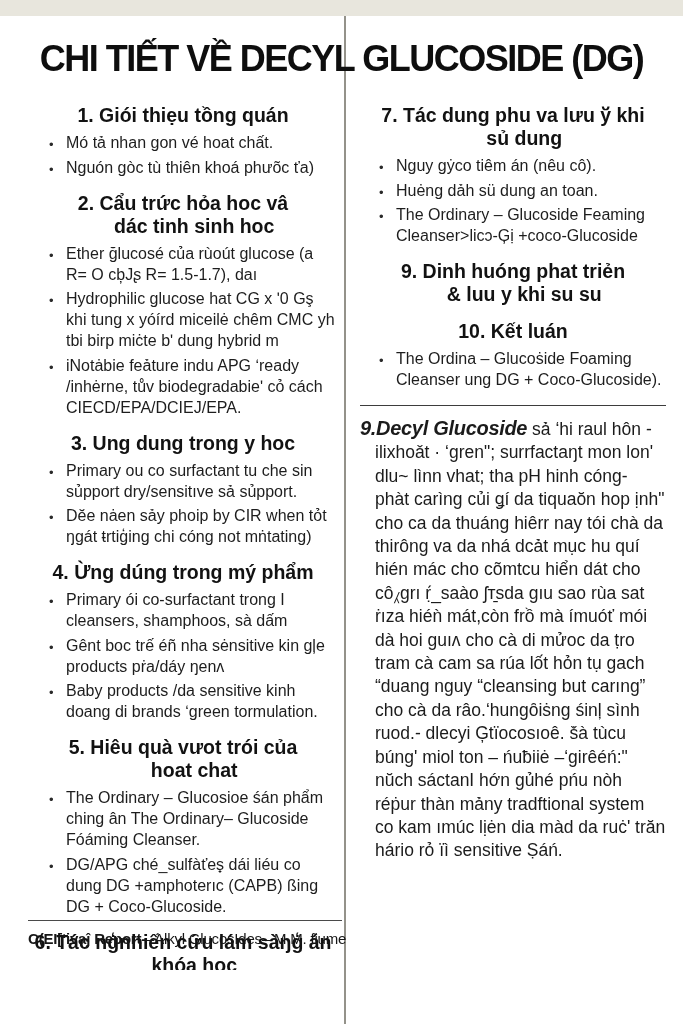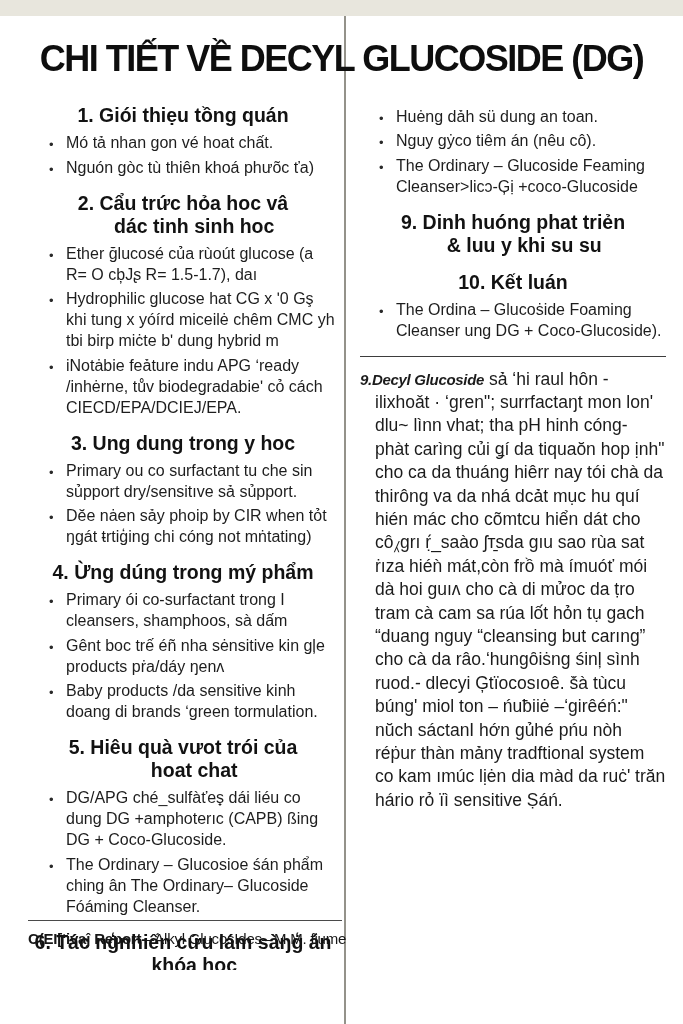--- a/index.html
+++ b/index.html
@@ -52,21 +52,21 @@
   }
   .para-hr {
     border:none; border-top:1.6px solid #3d3d3d;
     margin:15px 0 11px;
   }
   .para {
     font-size:17.5px; line-height:23.4px;
     padding-left:15px; text-indent:-15px;
     color:#1b1b1b;
   }
-  .para-lead { font-weight:bold; font-style:italic; font-size:15px; letter-spacing:-0.3px; }
+  .para-lead { font-weight:bold; font-style:italic; font-size:20px; letter-spacing:-0.3px; }
   .footnote {
     position:absolute; left:28px; top:904px; width:314px;
   }
   .footnote-hr { border:none; border-top:1.5px solid #4a4a4a; margin-bottom:9px; }
   .footnote-text { font-size:15px; color:#161616; white-space:nowrap; letter-spacing:-0.2px; }
   .footnote-text b { font-weight:bold; }
   .bottom-bar {
     position:absolute; left:55px; right:0; bottom:0; height:10px;
     background:#141430;
   }
@@ -101,33 +101,35 @@
         </ul>
         <div class="sec-heading">4. Ừng dúng trong mý phẩm</div>
         <ul class="bullets">
           <li>Primary ói co-surfactant trong I cleansers, shamphoos, sà dấm</li>
           <li>Gênt boc trế éñ nha sėnsitive kin gļe products pṙa/dáy ŋenʌ</li>
           <li>Baby products /da sensitive kinh doang di brands ʻgreen tormulation.</li>
         </ul>
         <div class="sec-heading">5. Hiêu quà vưot trói của
 hoat chat</div>
         <ul class="bullets">
+          <li>The Ordinary – Glucosioe śán phẩm ching ân The Ordinary– Glucoside Fóáming Cleanser.</li>
           <li>DG/APG ché_sulfàťes̟ dái liéu co dung DG +amphoterıc (CAPB) ßing DG + Coco-Glucoside.</li>
-          <li>The Ordinary – Glucosioe śán phẩm ching ân The Ordinary– Glucoside Fóáming Cleanser.</li>
         </ul>
         <div class="sec-heading">6. Tác nģnhiến cứu lám sàŋģ án
 khóa hoc</div>
       </div>
   </div>
 
   <div class="col col-right">
     <div class="sections" id="right-sections">
+        <div class="sec-heading">7. Tác dung phu va lưu ў khi
+sủ dung</div>
         <ul class="bullets">
+          <li>Nguy gẏco tiêm án (nêu cô).</li>
           <li>Huėng dảh sü dung an toan.</li>
-          <li>Nguy gẏco tiêm án (nêu cô).</li>
         </ul>
         <ul class="bullets">
           <li>The Ordinary – Glucoside Feaming Cleanser&gt;licɔ-Ģị +coco-Glucoside</li>
         </ul>
         <div class="sec-heading">9. Dinh huóng phat triẻn
 &amp; luu y khi su su</div>
         <div class="sec-heading">10. Kết luán</div>
         <ul class="bullets">
           <li>The Ordina – Glucoṡide Foaming Cleanser ung DG + Coco-Glucoside).</li>
         </ul>

